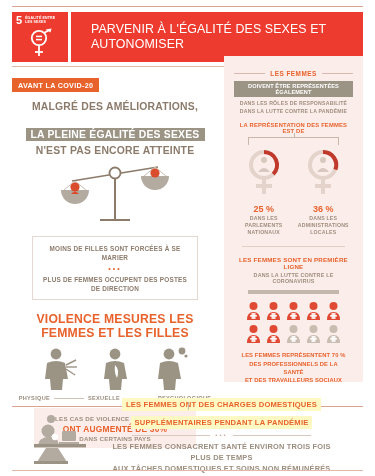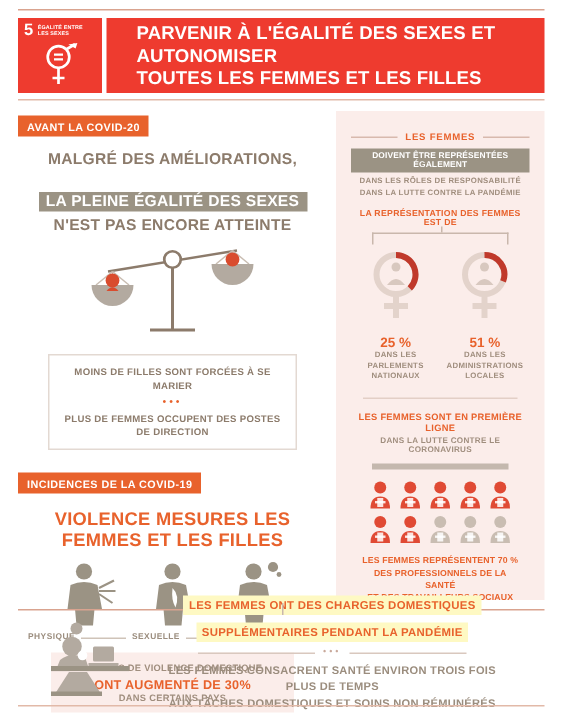--- a/index.html
+++ b/index.html
@@ -19,25 +19,25 @@
   .rule.b2{top:470px;background:#e2b9a8;}
 
   
   .header{position:absolute;left:12px;top:12px;width:351px;height:50px;background:#EE3B2F;display:flex;align-items:stretch;}
   .sdg-logo{width:56px;height:50px;background:#EE3B2F;position:relative;flex:0 0 56px;box-sizing:border-box;padding:3px 4px;}
   .sdg-num{color:#fff;font-size:11px;font-weight:bold;line-height:10px;float:left;margin-right:3px;}
   .sdg-cap{color:#fff;font-size:3.6px;font-weight:bold;line-height:4.4px;letter-spacing:.1px;padding-top:1px;}
   .sdg-sym{position:absolute;left:0;right:0;top:16px;display:flex;align-items:center;justify-content:center;}
   .divider{width:3px;background:#fff;flex:0 0 3px;}
   .htxt{flex:1;display:flex;flex-direction:column;justify-content:center;padding-left:20px;padding-right:8px;}
-  .htxt div{color:#fff;font-size:12.4px;font-weight:bold;line-height:15px;letter-spacing:.1px;}
+  .htxt div{color:#fff;font-size:12.4px;font-weight:normal;line-height:15px;letter-spacing:.1px;}
 
   
   .colL{position:absolute;left:12px;top:74px;width:206px;}
-  .colR{position:absolute;left:224px;top:74px;width:139px;height:326px;background:#FBEDEA;}
+  .colR{position:absolute;left:224px;top:56px;width:139px;height:326px;background:#FBEDEA;}
 
   
   .badge{display:inline-block;background:#E8622C;color:#fff;font-size:7.2px;font-weight:bold;letter-spacing:.3px;padding:3px 6px 2px 6px;}
 
   
   .lhead{margin-top:9px;text-align:center;}
   .lhead .l1{color:#8C7B6B;font-size:10.4px;font-weight:bold;letter-spacing:.2px;}
   .lhead .l2{display:inline-block;background:#9B9384;color:#fff;font-size:10.4px;font-weight:bold;letter-spacing:.2px;padding:1px 5px;margin-top:16px;}
   .lhead .l3{color:#8C7B6B;font-size:10.4px;font-weight:bold;letter-spacing:.2px;margin-top:3px;}
 
@@ -128,21 +128,20 @@
           <line x1="12" y1="17.2" x2="12" y2="28" stroke="#fff" stroke-width="1.8"></line>
           <line x1="8" y1="24" x2="16" y2="24" stroke="#fff" stroke-width="1.8"></line>
           <line x1="17" y1="5" x2="23" y2="1.5" stroke="#fff" stroke-width="1.8"></line>
           <polygon points="24.6,0.6 18.6,1.6 23.4,4.4" fill="#fff"></polygon>
         </svg>
       </div>
     </div>
     <div class="divider"></div>
     <div class="htxt">
       <div>PARVENIR À L'ÉGALITÉ DES SEXES ET AUTONOMISER</div>
-      <div>TOUTES LES FEMMES ET LES FILLES</div>
     </div>
   </div>
 
   <div class="colL">
 
     <span class="badge">AVANT LA COVID-20</span>
 
     <div class="lhead">
       <div class="l1">MALGRÉ DES AMÉLIORATIONS,</div>
       <div class="l2">LA PLEINE ÉGALITÉ DES SEXES</div>
@@ -169,21 +168,20 @@
       </svg>
     </div>
 
     <div class="notebox">
       <div class="n">MOINS DE FILLES SONT FORCÉES À SE MARIER</div>
       <div class="dots">•••</div>
       <div class="n">PLUS DE FEMMES OCCUPENT DES POSTES DE DIRECTION</div>
     </div>
 
     <div class="covid">
-      <span class="badge">INCIDENCES DE LA COVID-19</span>
 
       <div class="vio">
         <div class="v2">VIOLENCE MESURES LES FEMMES ET LES FILLES</div>
       </div>
 
       <div class="figs">
         <svg width="40" height="44" viewBox="0 0 40 44">
           <circle cx="17" cy="7" r="5.4" fill="#9B9384"></circle>
           <path d="M8 16 q9 -4 18 0 l3 16 h-5 l-1 11 h-11 l-1 -11 h-5 z" fill="#9B9384"></path>
           <g stroke="#9B9384" stroke-width="1.4" fill="none">
@@ -261,21 +259,21 @@
         </div>
         <div class="stat">
           <svg width="44" height="50" viewBox="0 0 44 50">
             <circle cx="22" cy="17" r="13" fill="none" stroke="#E3D3CB" stroke-width="4"></circle>
             <path d="M22 4 A13 13 0 0 1 34.4 21.6" fill="none" stroke="#C0392B" stroke-width="4"></path>
             <line x1="22" y1="30" x2="22" y2="46" stroke="#E3D3CB" stroke-width="4"></line>
             <line x1="14" y1="38" x2="30" y2="38" stroke="#E3D3CB" stroke-width="4"></line>
             <circle cx="22" cy="12" r="3" fill="#D8C8BF"></circle>
             <path d="M16 24 q6 -8 12 0 z" fill="#D8C8BF"></path>
           </svg>
-          <div class="pct">51 %</div>
+          <div class="pct">36 %</div>
           <div class="cap">
             <div>DANS LES</div>
             <div>ADMINISTRATIONS</div>
             <div>LOCALES</div>
           </div>
         </div>
       </div>
 
       <div class="rdiv"></div>
 

